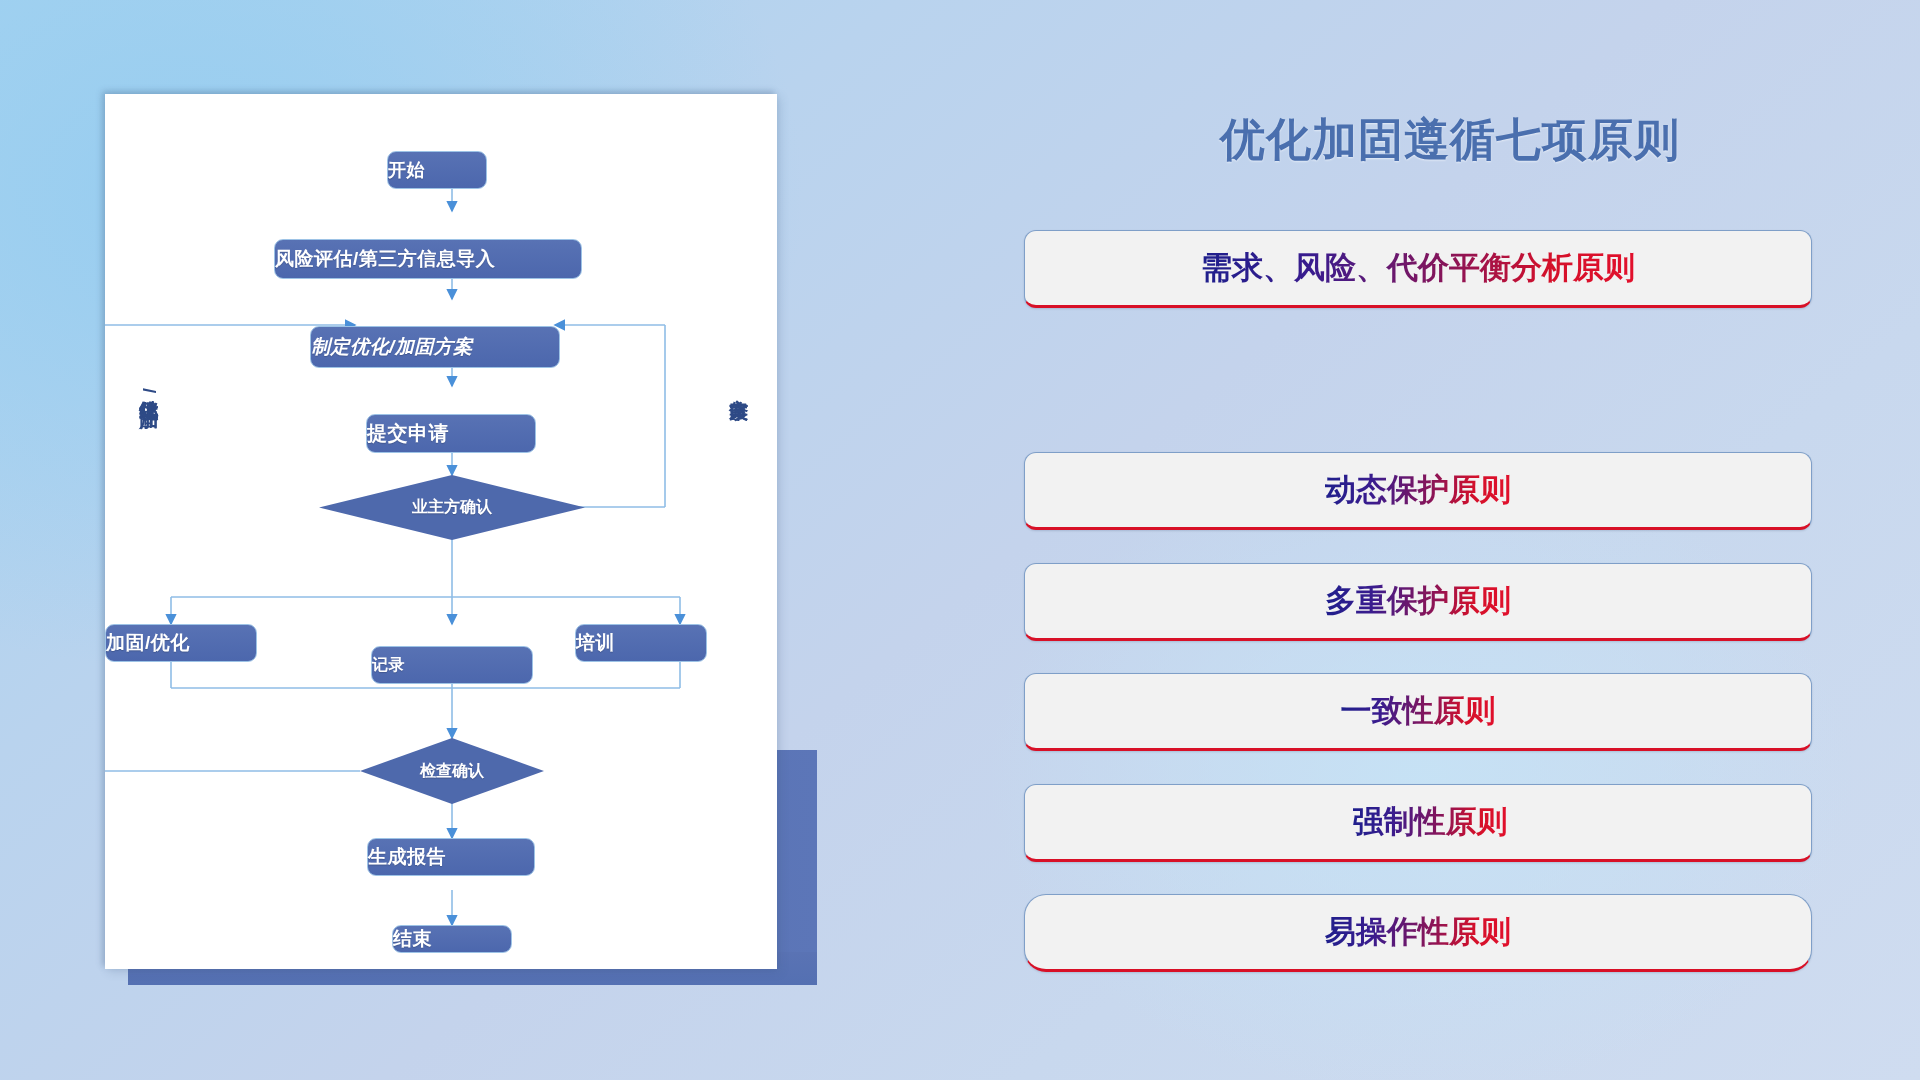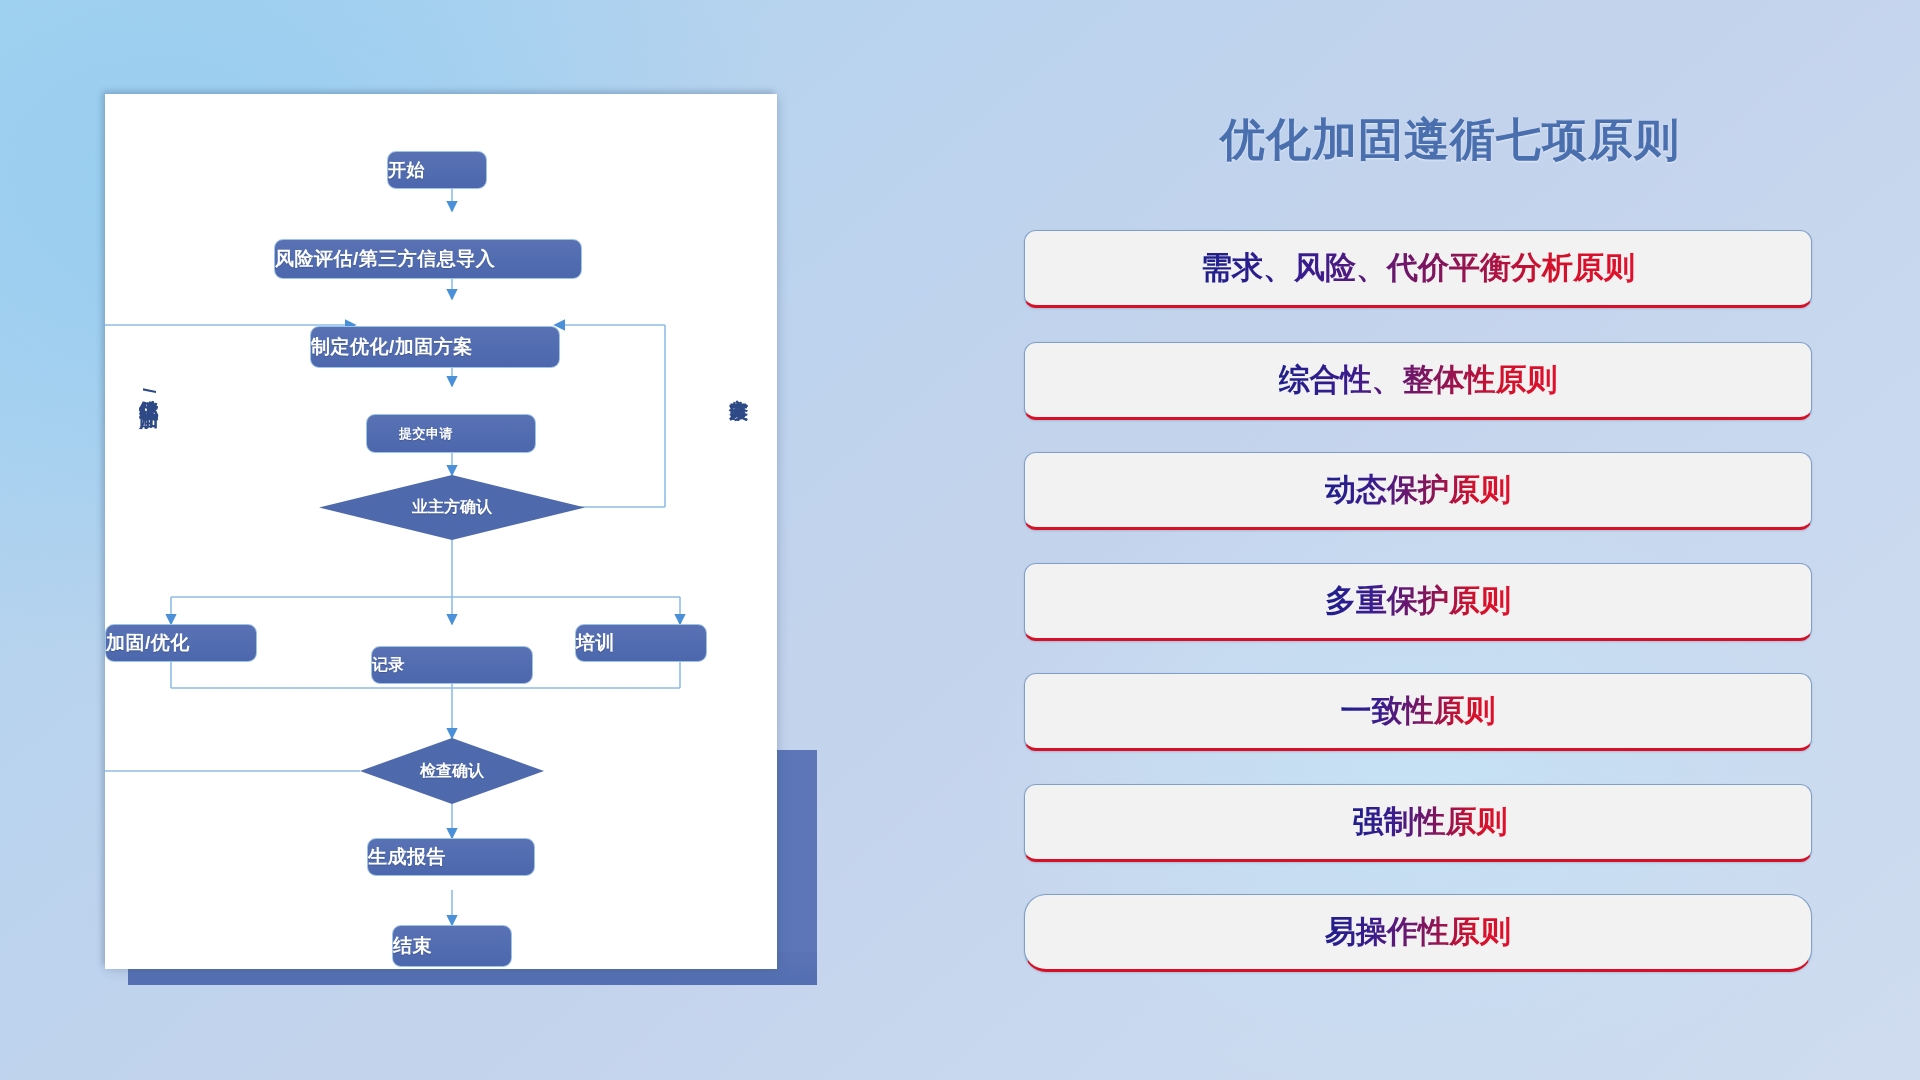--- a/index.html
+++ b/index.html
@@ -153,25 +153,25 @@
     </svg>
 
     <div class="node" style="left:282px;top:57px;width:100px;height:38px;font-size:18px;">
       <span>开始</span>
     </div>
 
     <div class="node" style="left:169px;top:145px;width:308px;height:40px;font-size:19px;">
       <span>风险评估/第三方信息导入</span>
     </div>
 
-    <div class="node" style="left:205px;top:232px;width:250px;height:42px;font-size:19px;">
+    <div class="node" style="left:205px;top:232px;width:250px;height:42px;font-size:19px;font-style:italic;">
       <span>制定优化/加固方案</span>
     </div>
 
-    <div class="node" style="left:261px;top:320px;width:170px;height:39px;font-size:13px;padding-left:32px;">
+    <div class="node" style="left:261px;top:320px;width:170px;height:39px;font-size:20px;">
       <span>提交申请</span>
     </div>
 
     <div class="dia" style="left:214px;top:381px;width:266px;height:65px;font-size:16px;">
       <i class="diashape"></i>
       <span>业主方确认</span>
     </div>
 
     <div class="node" style="left:0px;top:530px;width:152px;height:38px;font-size:19px;">
       <span>加固/优化</span>
@@ -187,40 +187,37 @@
 
     <div class="dia" style="left:255px;top:644px;width:184px;height:66px;font-size:16px;">
       <i class="diashape"></i>
       <span>检查确认</span>
     </div>
 
     <div class="node" style="left:262px;top:744px;width:168px;height:38px;font-size:19px;">
       <span>生成报告</span>
     </div>
 
-    <div class="node" style="left:287px;top:831px;width:120px;height:42px;font-size:19px;">
+    <div class="node" style="left:287px;top:831px;width:120px;height:28px;font-size:19px;">
       <span>结束</span>
     </div>
 
     <div class="vlabel" style="left:34px;top:290px;font-size:19px;">继续优化/加固</div>
 
     <div class="vlabel" style="left:624px;top:290px;font-size:19px;">方案修改</div>
 
   </div>
 
   <div id="rightCol">
 
     <div id="bigTitle">优化加固遵循七项原则</div>
 
     <div class="pcard" style="top:230px;">
       <span>需求、风险、代价平衡分析原则</span>
     </div>
-    <div class="pcard" style="top:342px;">
-      <span>综合性、整体性原则</span>
-    </div>
     <div class="pcard" style="top:452px;">
       <span>动态保护原则</span>
     </div>
     <div class="pcard" style="top:563px;">
       <span>多重保护原则</span>
     </div>
     <div class="pcard" style="top:673px;">
       <span>一致性原则</span>
     </div>
     <div class="pcard" style="top:784px;padding-left:24px;">

